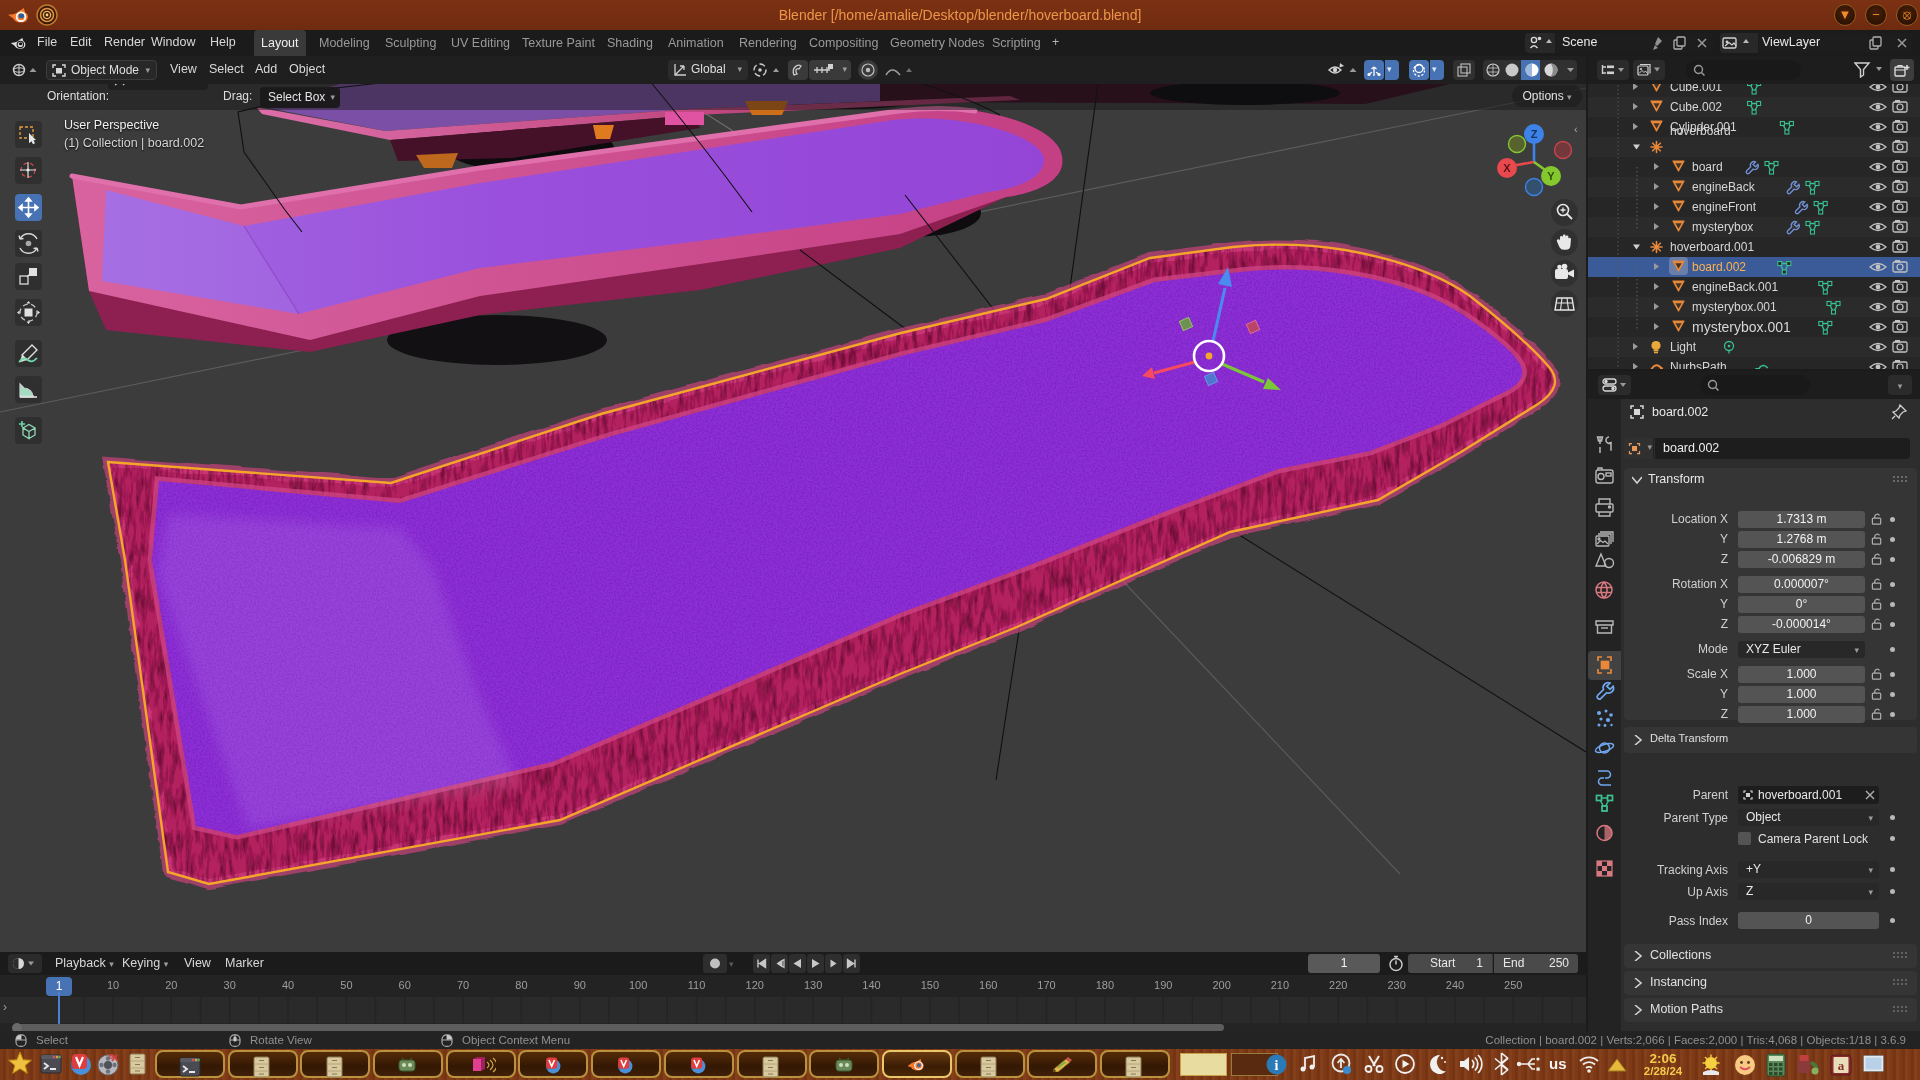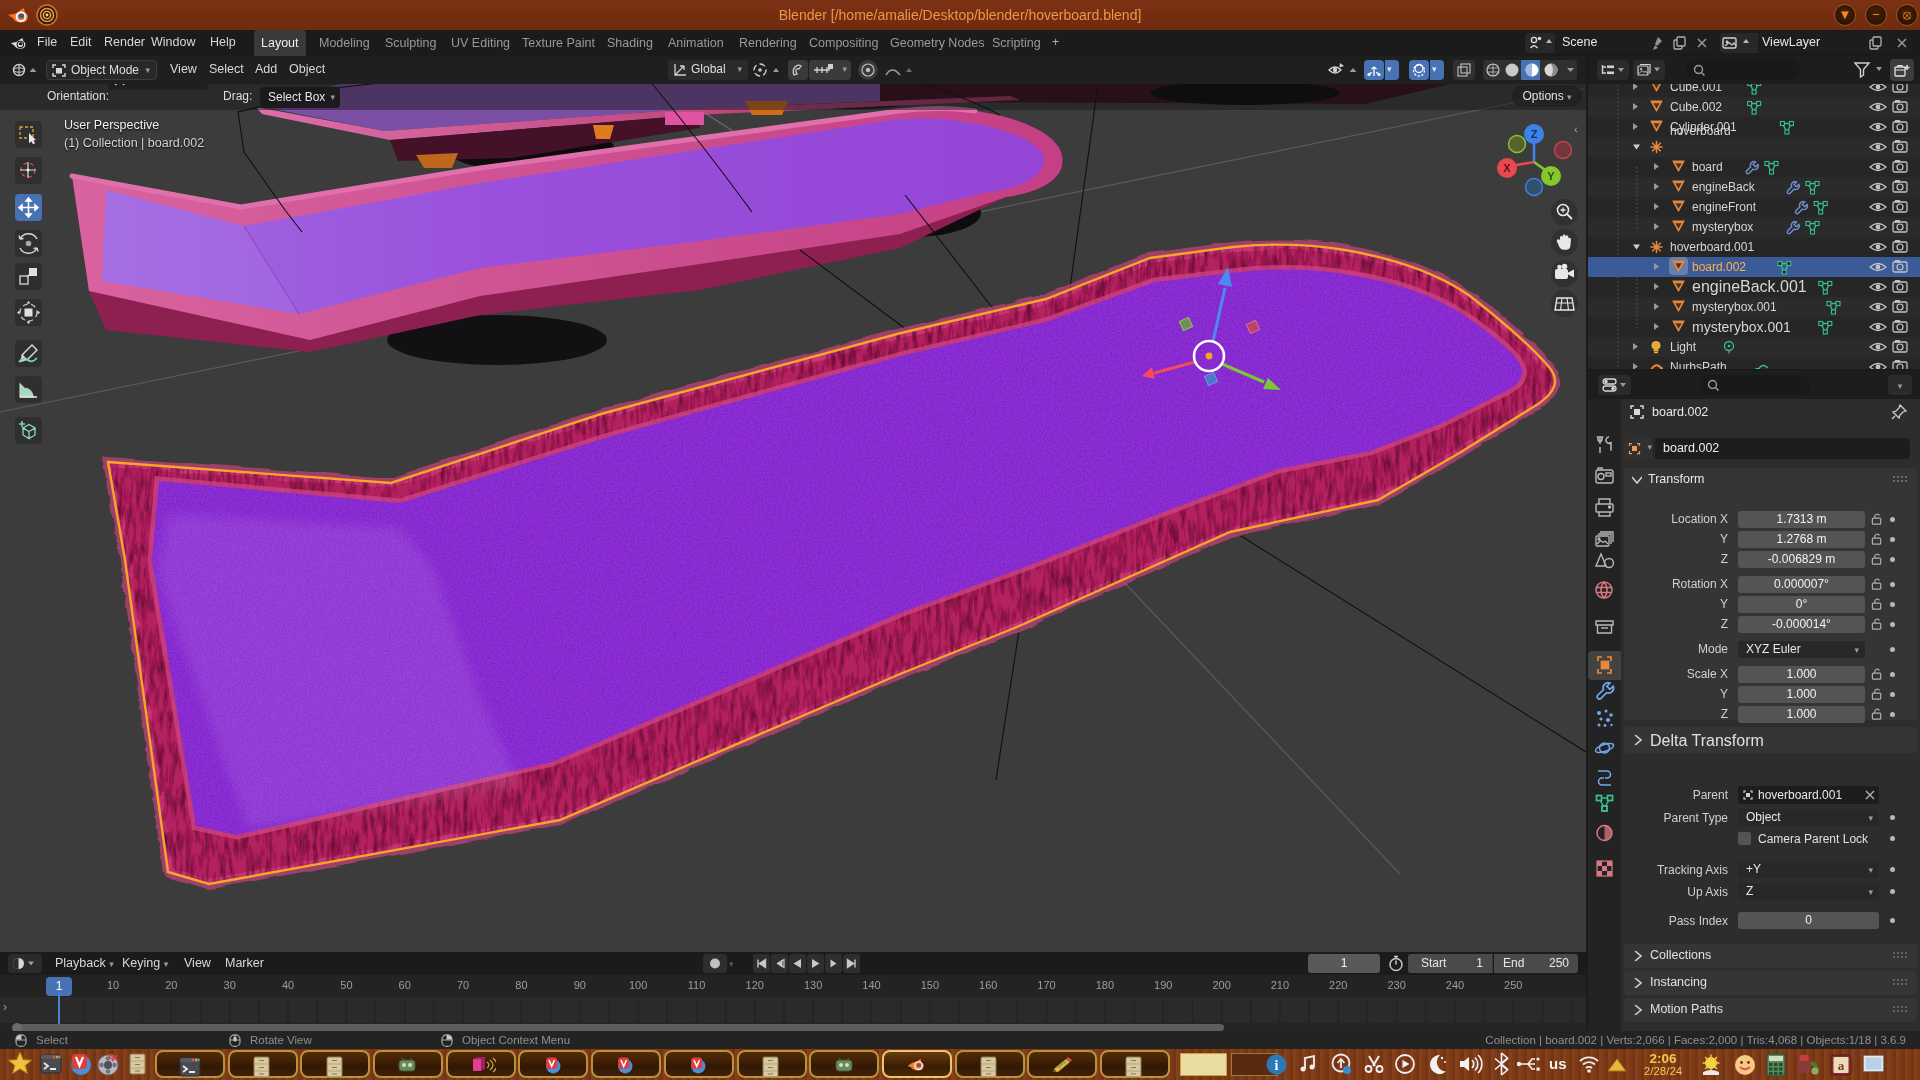--- a/index.html
+++ b/index.html
@@ -447,21 +447,21 @@
 <div class="txt" style="left:82px;top:68px;font-size:12px;color:#d6d6d6;line-height:14px">hoverboard</div>
 <div class="txt" style="left:104px;top:104px;font-size:12px;color:#d6d6d6;line-height:14px">board</div>
 <div class="orow alt" style="top:121px"></div>
 <div class="txt" style="left:104px;top:124px;font-size:12px;color:#d6d6d6;line-height:14px">engineBack</div>
 <div class="txt" style="left:104px;top:144px;font-size:12px;color:#d6d6d6;line-height:14px">engineFront</div>
 <div class="orow alt" style="top:161px"></div>
 <div class="txt" style="left:104px;top:164px;font-size:12px;color:#d6d6d6;line-height:14px">mysterybox</div>
 <div class="txt" style="left:82px;top:184px;font-size:12px;color:#d6d6d6;line-height:14px">hoverboard.001</div>
 <div class="orow sel" style="top:201px"></div>
 <div class="txt" style="left:104px;top:204px;font-size:12px;color:#ffb14a;line-height:14px">board.002</div>
-<div class="txt" style="left:104px;top:224px;font-size:16px;color:#d6d6d6;line-height:14px">engineBack.001</div>
+<div class="txt" style="left:104px;top:224px;font-size:12px;color:#d6d6d6;line-height:14px">engineBack.001</div>
 <div class="orow alt" style="top:241px"></div>
 <div class="txt" style="left:104px;top:244px;font-size:12px;color:#d6d6d6;line-height:14px">mysterybox.001</div>
 <div class="txt" style="left:104px;top:264px;font-size:14px;color:#d6d6d6;line-height:14px">mysterybox.001</div>
 <div class="orow alt" style="top:281px"></div>
 <div class="txt" style="left:82px;top:284px;font-size:12px;color:#d6d6d6;line-height:14px">Light</div>
 <div class="txt" style="left:82px;top:304px;font-size:12px;color:#d6d6d6;line-height:14px">NurbsPath</div>
 <svg class="abs" style="left:0;top:0" width="332" height="313" viewBox="0 0 332 313">
         <path d="M45 27 l5 3.5 -5 3.5 Z" fill="#9a9a9a"></path>
         <path d="M63 25 h11 l-5.5 10 Z" fill="#e8883a" stroke="#e8883a" stroke-width="1.2" stroke-linejoin="round"></path>
         <path d="M65.4 27.2 h6.2 l-3.1 5.6 Z" fill="#262626" opacity="0.85"></path>
@@ -878,21 +878,21 @@
       <div class="pfield" style="top:335px">1.000</div>
       <svg class="lock" style="top:337px" width="12" height="13" viewBox="0 0 12 13">
         <rect x="1" y="5.5" width="9" height="6.5" rx="1" fill="none" stroke="#b0b0b0" stroke-width="1.3"></rect>
         <path d="M3.5 5.5 V4 a2.8 2.8 0 0 1 5.2-1.4" fill="none" stroke="#b0b0b0" stroke-width="1.3"></path>
       </svg>
       <div class="dot" style="top:341px"></div>
       <div class="panel" style="top:356px;height:26px">
  <svg class="abs" style="left:10px;top:8px" width="8" height="10" viewBox="0 0 8 10">
           <path d="M1 0 l6 5 -6 5" stroke="#d0d0d0" stroke-width="1.6" fill="none"></path>
         </svg>
- <div class="txt" style="left:26px;top:5px;font-size:16px;color:#e0e0e0">Delta Transform</div>
+ <div class="txt" style="left:26px;top:5px;font-size:11px;color:#e0e0e0">Delta Transform</div>
 </div>
       <div class="plabel" style="left:30px;top:417px">Parent</div>
       <div class="abs" style="left:150px;top:415px;width:141px;height:18px;background:#1d1d1d;border-radius:3px;color:#e8e8e8;font-size:12px;line-height:18px">
  <svg class="abs" style="left:4px;top:3px" width="12" height="12" viewBox="0 0 18 18">
           <path d="M3 6 v-3 h3 M12 3 h3 v3 M15 12 v3 h-3 M6 15 H3 v-3" stroke="#d0d0d0" stroke-width="1.8" fill="none"></path>
           <rect x="6" y="6" width="6" height="6" fill="#d0d0d0"></rect>
         </svg>
  <span style="position:absolute;left:20px">hoverboard.001</span>
  <svg class="abs" style="right:4px;top:4px" width="10" height="10" viewBox="0 0 10 10">
           <path d="M1 1 l8 8 M9 1 l-8 8" stroke="#b0b0b0" stroke-width="1.4"></path>
@@ -1002,21 +1002,21 @@
             <path d="M5.5 5.5 l6 4 -6 4 Z" fill="#c8c8c8"></path>
           </svg></div>
  <div class="tlbtn" style="left:843px;width:17px"><svg width="17" height="19" viewBox="0 0 17 19">
             <path d="M12 5.5 v8 M4.5 5.5 l6 4 -6 4 Z" fill="#c8c8c8" stroke="#c8c8c8" stroke-width="1.4"></path>
           </svg></div>
  <div class="abs" style="left:1308px;top:2px;width:72px;height:19px;background:#595959;border-radius:3px;color:#f5f5f5;font-size:12px;text-align:center;line-height:19px">1</div>
  <svg class="abs" style="left:1388px;top:3px" width="16" height="17" viewBox="0 0 16 17">
           <circle cx="8" cy="9.5" r="6" fill="none" stroke="#c8c8c8" stroke-width="1.5"></circle>
           <path d="M8 9.5 V5.5 M6 1.5 h4 M8 1.5 v2" stroke="#c8c8c8" stroke-width="1.5" fill="none"></path>
         </svg>
- <div class="abs" style="left:1408px;top:2px;width:85px;height:19px;background:#4a4a4a;border-radius:3px 0 0 3px;border-right:1px solid #3a3a3a;color:#e8e8e8;font-size:12px;line-height:19px"><span style="margin-left:13px">Start</span><span style="position:absolute;right:9px">1</span></div>
+ <div class="abs" style="left:1408px;top:2px;width:85px;height:19px;background:#4a4a4a;border-radius:3px 0 0 3px;border-right:1px solid #3a3a3a;color:#e8e8e8;font-size:12px;line-height:19px"><span style="margin-left:22px">Start</span><span style="position:absolute;right:9px">1</span></div>
  <div class="abs" style="left:1494px;top:2px;width:84px;height:19px;background:#4a4a4a;border-radius:0 3px 3px 0;color:#e8e8e8;font-size:12px;line-height:19px"><span style="margin-left:9px">End</span><span style="position:absolute;right:9px">250</span></div>
 </div>
       <div id="tlruler">
         <div class="fnum" style="left:113.0px">10</div>
         <div class="fnum" style="left:171.3px">20</div>
         <div class="fnum" style="left:229.7px">30</div>
         <div class="fnum" style="left:288.0px">40</div>
         <div class="fnum" style="left:346.4px">50</div>
         <div class="fnum" style="left:404.7px">60</div>
         <div class="fnum" style="left:463.1px">70</div>
@@ -1301,21 +1301,21 @@
       </svg>
       <div class="txt" style="left:1549px;top:6px;font-size:15px;font-weight:bold;color:#f5f5f5">us</div>
       <svg class="abs" style="left:1578px;top:5px" width="22" height="20" viewBox="0 0 22 20">
         <path d="M2 7 a13 13 0 0 1 18 0 M5 10.5 a9 9 0 0 1 12 0 M8 14 a5 5 0 0 1 6 0" stroke="#f0f0f0" stroke-width="1.8" fill="none"></path>
         <circle cx="11" cy="17" r="1.8" fill="#f0f0f0"></circle>
       </svg>
       <svg class="abs" style="left:1606px;top:8px" width="22" height="16" viewBox="0 0 22 16">
         <path d="M11 2 l9 12 H2 Z" fill="#e8b83a" stroke="#a07820" stroke-width="1"></path>
       </svg>
       <div class="txt" style="left:1634px;top:2px;width:58px;text-align:center;font-size:13.5px;font-weight:bold;color:#f2c94c">2:06</div>
-      <div class="txt" style="left:1634px;top:16px;width:58px;text-align:center;font-size:11.5px;font-weight:normal;color:#f2c94c">2/28/24</div>
+      <div class="txt" style="left:1634px;top:16px;width:58px;text-align:center;font-size:11.5px;font-weight:bold;color:#f2c94c">2/28/24</div>
       <svg class="abs" style="left:1698px;top:4px" width="26" height="24" viewBox="0 0 26 24">
         <circle cx="13" cy="10" r="6" fill="#f5d040"></circle>
         <g stroke="#f5d040" stroke-width="1.4">
           <path d="M13 1.5 v3 M13 15.5 v3 M4.5 10 h3 M18.5 10 h3 M7 4 l2 2 M19 4 l-2 2 M7 16 l2-2 M19 16 l-2-2"></path>
         </g>
         <path d="M5 19 q8-4 16 0 l0 3 -16 0 Z" fill="#e8e8e8"></path>
       </svg>
       <svg class="abs" style="left:1733px;top:4px" width="24" height="24" viewBox="0 0 24 24">
         <circle cx="12" cy="12" r="10" fill="#f8c980"></circle>
         <circle cx="8.5" cy="9.5" r="1.4" fill="#5a3a20"></circle>

